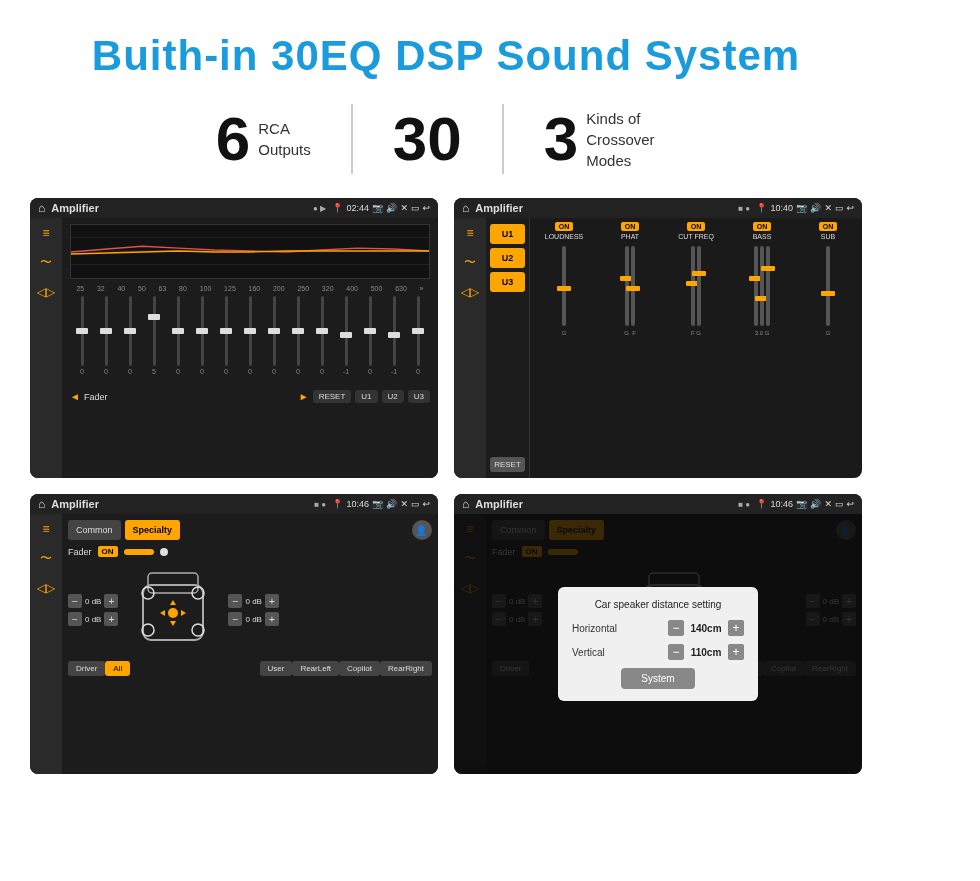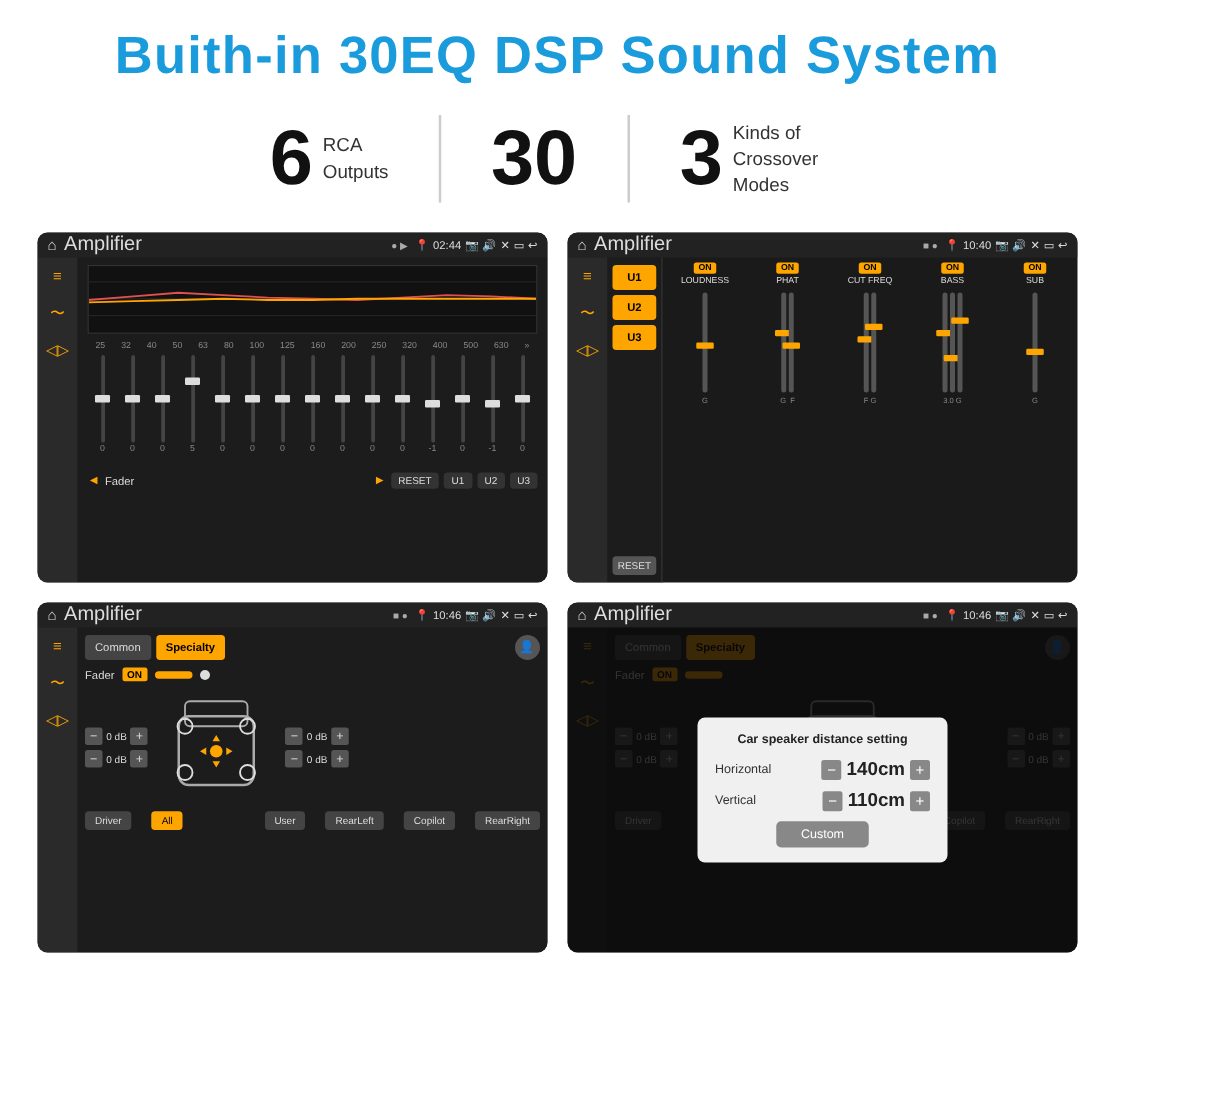--- a/index.html
+++ b/index.html
@@ -6,21 +6,21 @@
     body {
       width: 980px;
       height: 881px;
       background: #ffffff;
       font-family: Arial, sans-serif;
       overflow: hidden;
     }
 
     .page-wrapper {
       width: 892px;
-      padding: 20px 30px;
+      padding: 32px 30px;
     }
 
     
     .main-title {
       text-align: center;
       font-size: 42px;
       font-weight: 900;
       color: #1a9bdc;
       margin-bottom: 24px;
       letter-spacing: 1px;
@@ -78,21 +78,21 @@
       background: #222;
       display: flex;
       align-items: center;
       padding: 3px 8px;
       font-size: 10px;
       color: #ddd;
       height: 20px;
       gap: 6px;
     }
     .status-home { font-size: 12px; }
-    .status-title { font-weight: normal; font-size: 16px; flex: 1; }
+    .status-title { font-weight: bold; font-size: 11px; flex: 1; }
     .status-icons { display: flex; align-items: center; gap: 3px; font-size: 9px; }
 
     
     .screen-content {
       display: flex;
       height: calc(100% - 20px);
     }
 
     
     .sidebar-icons {
@@ -318,21 +318,21 @@
       width: 90px;
       height: 90px;
       position: relative;
     }
     .car-diagram svg {
       width: 100%;
       height: 100%;
     }
     .bottom-buttons {
       display: flex;
-      gap: 16px;
+      gap: 0;
       margin-top: 6px;
       flex-wrap: wrap;
       align-items: center;
     }
     .bottom-btn {
       background: #444;
       color: #ddd;
       border: none;
       border-radius: 3px;
       padding: 3px 8px;
@@ -358,21 +358,21 @@
       z-index: 10;
     }
     .dialog-box {
       background: #f0f0f0;
       border-radius: 6px;
       padding: 12px 14px;
       width: 200px;
     }
     .dialog-title {
       font-size: 10px;
-      font-weight: bold;
+      font-weight: normal;
       color: #222;
       margin-bottom: 10px;
       text-align: center;
     }
     .dialog-row {
       display: flex;
       align-items: center;
       justify-content: space-between;
       margin-bottom: 8px;
     }
@@ -391,21 +391,21 @@
       width: 16px;
       height: 16px;
       border-radius: 2px;
       display: flex;
       align-items: center;
       justify-content: center;
       font-size: 12px;
       cursor: pointer;
     }
     .dialog-val {
-      font-size: 15px;
+      font-size: 10px;
       color: #222;
       font-weight: bold;
       min-width: 36px;
       text-align: center;
     }
     .dialog-confirm {
       background: #888;
       color: white;
       border: none;
       border-radius: 4px;
@@ -901,19 +901,19 @@
             </div>
           </div>
           <div class="dialog-row">
             <span class="dialog-label">Vertical</span>
             <div class="dialog-value-row">
               <div class="dialog-minus">−</div>
               <span class="dialog-val">110cm</span>
               <div class="dialog-plus">+</div>
             </div>
           </div>
-          <button class="dialog-confirm">Custom</button>
+          <button class="dialog-confirm">System</button>
         </div>
       </div>
     </div>
 
   </div>
 </div>
 
 </body></html>

